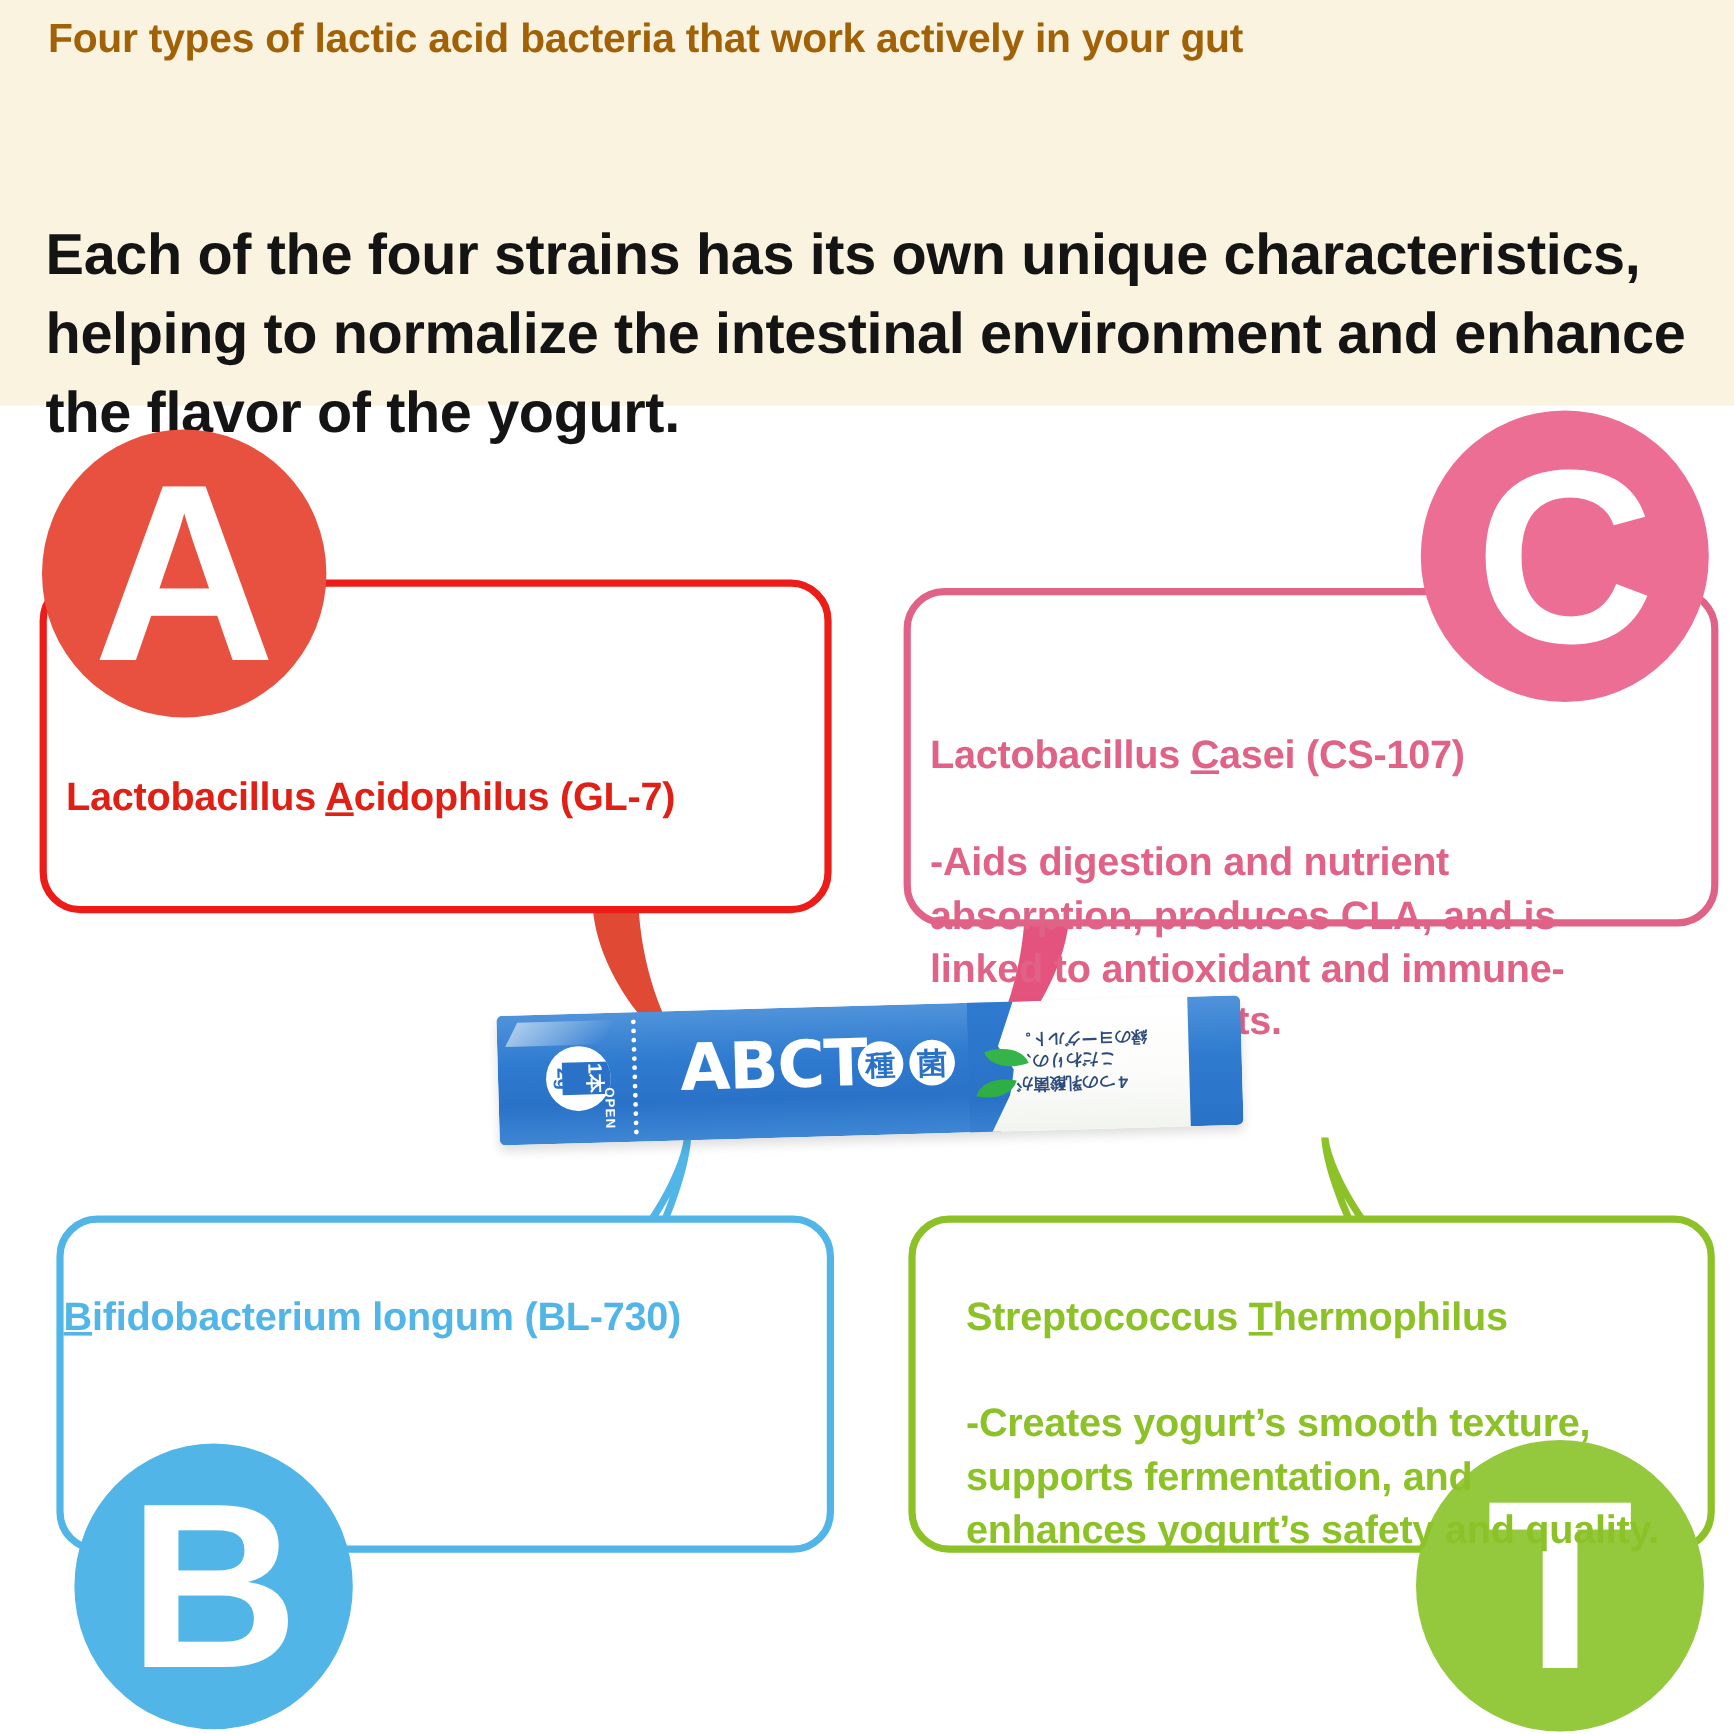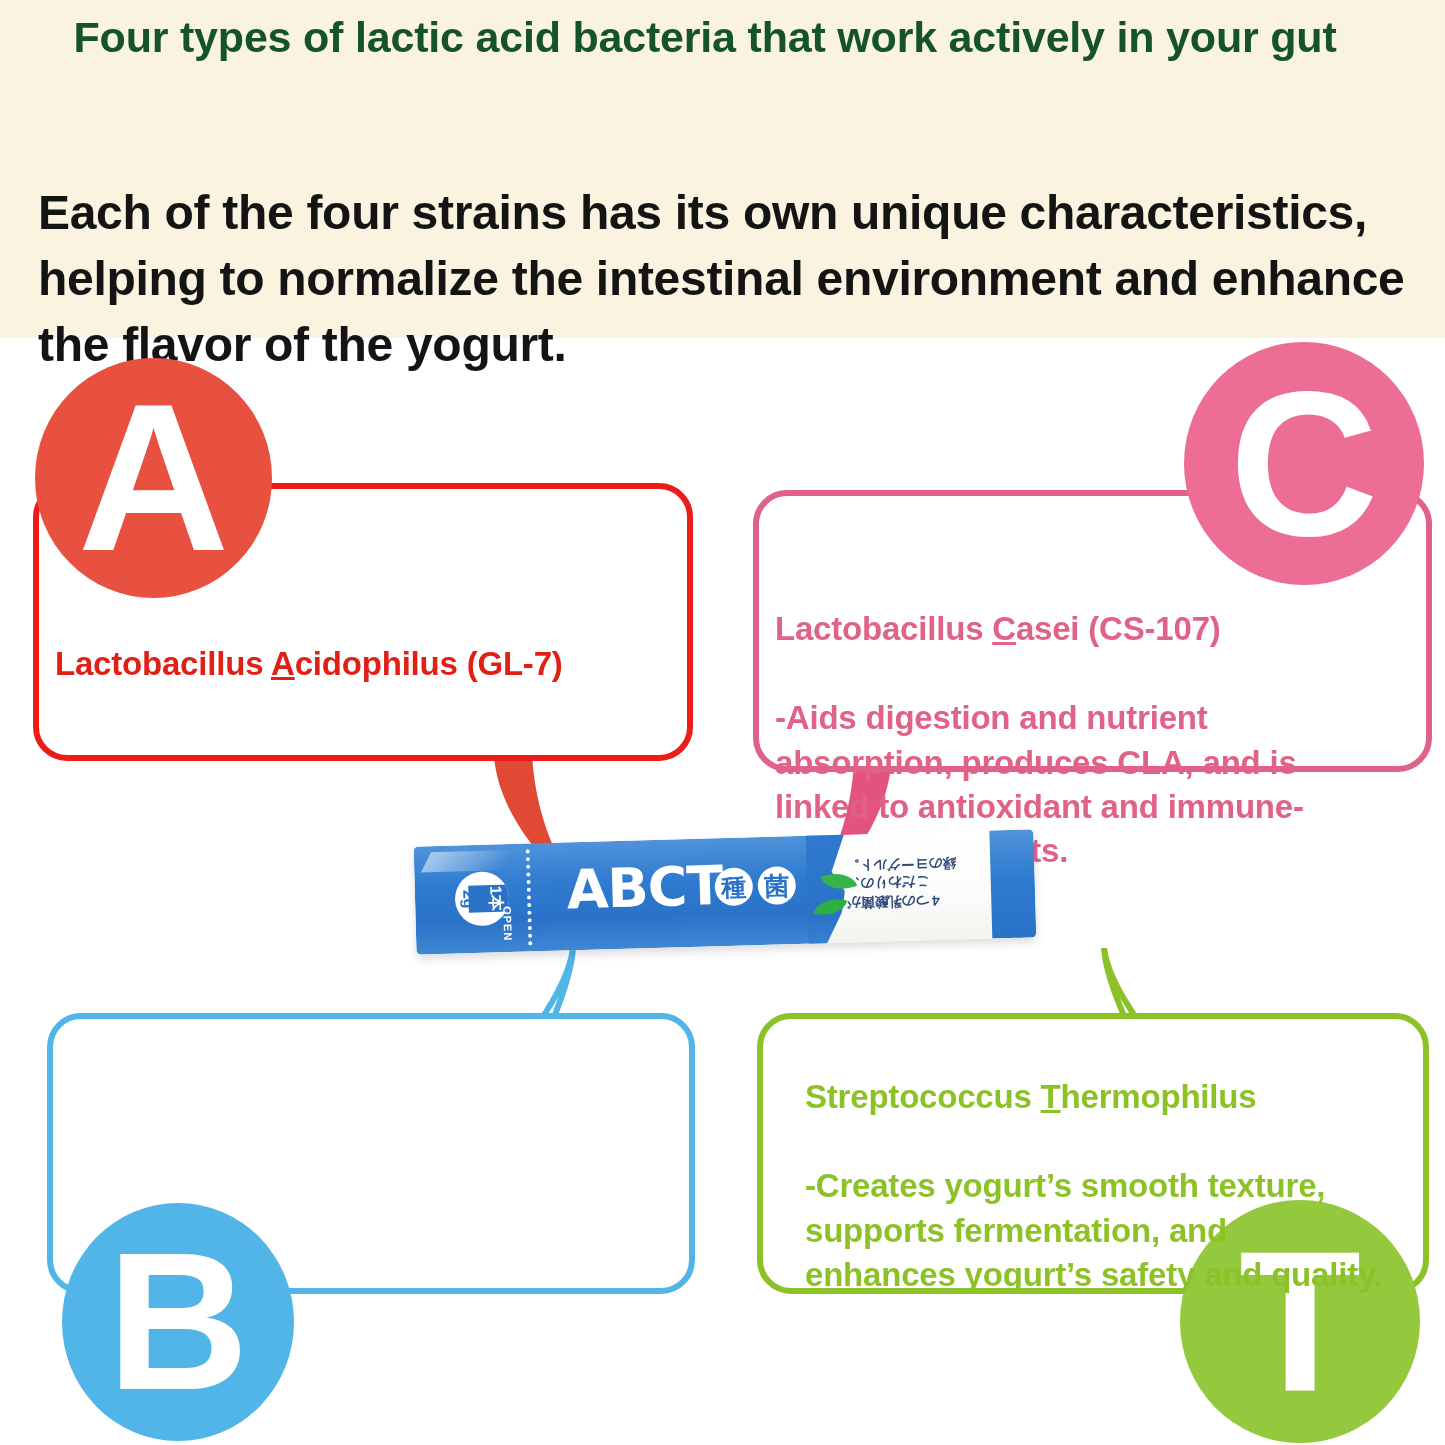--- a/index.html
+++ b/index.html
@@ -23,26 +23,25 @@
     position: absolute;
     left: 0; top: 0;
     width: 1445px;
     height: 338px;
     background: #faf3e0;
   }
   #main-title {
     position: absolute;
     left: 40px; top: 10px;
     width: 1330px;
-    font-size: 43px;
+    font-size: 34px;
     font-weight: bold;
     line-height: 1.30;
-    color: #14532d;
+    color: #a16207;
     letter-spacing: -0.2px;
-    text-align: center;
   }
   #sub-text {
     position: absolute;
     left: 38px; top: 180px;
     width: 1400px;
     font-size: 48px;
     font-weight: bold;
     line-height: 1.38;
     color: #141414;
     letter-spacing: -0.3px;
@@ -358,20 +357,21 @@
   </div>
 
   <svg id="tail-b" viewBox="0 0 130 120">
     <path d="M78 0 C 76 30, 56 82, 38 112 M78 0 C 74 34, 36 96, 2 118" fill="none" stroke="#51b5e8" stroke-width="6" stroke-linecap="round"></path>
   </svg>
   <div id="box-b" class="bubble"></div>
   <div id="circle-b" class="letter-circle">
     <span>B</span>
   </div>
   <div id="text-b" class="bubble-text">
+    <div><span></span><span class="ul">B</span><span>ifidobacterium longum (BL-730)</span></div>
   </div>
 
   <svg id="tail-t" viewBox="0 0 140 122">
     <path d="M56 0 C 58 30, 80 82, 100 114 M56 0 C 60 34, 100 96, 136 120" fill="none" stroke="#8cc227" stroke-width="6" stroke-linecap="round"></path>
   </svg>
   <div id="box-t" class="bubble"></div>
   <div id="circle-t" class="letter-circle">
     <span>T</span>
   </div>
   <div id="text-t" class="bubble-text">

